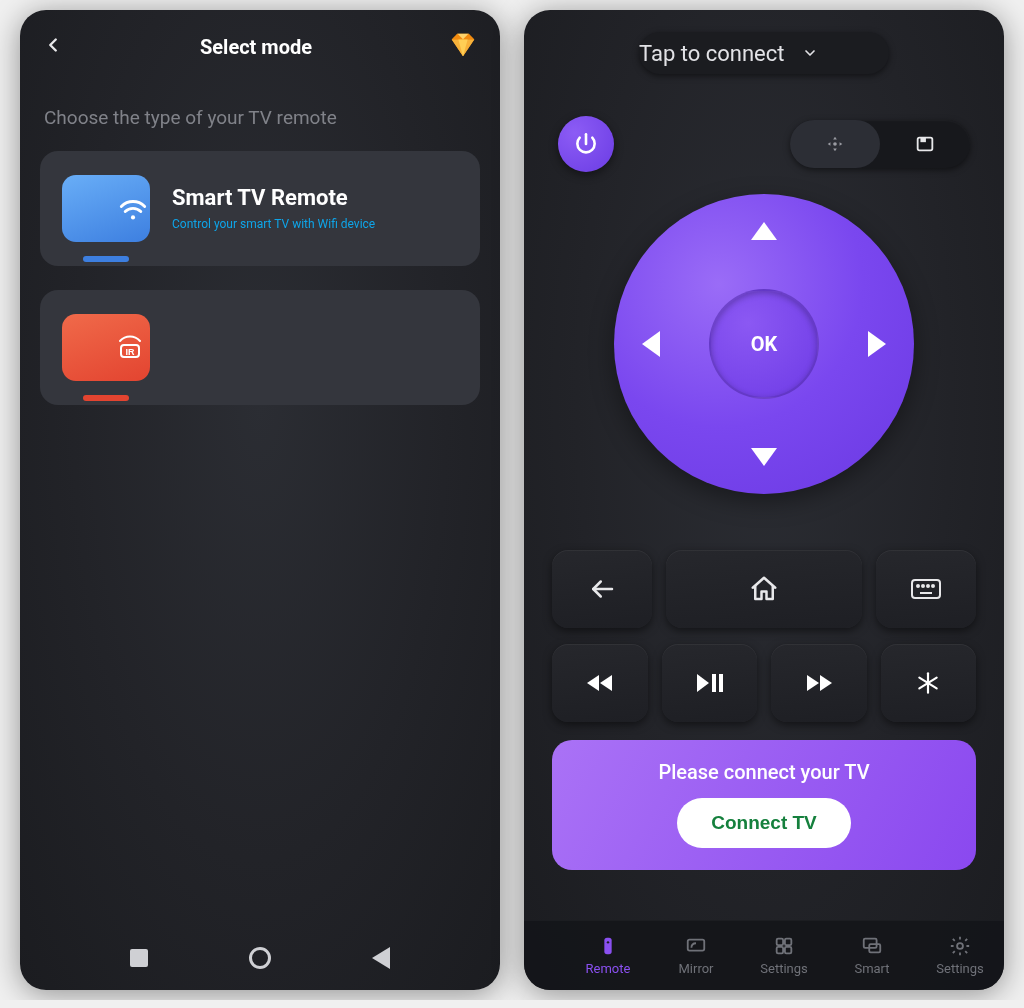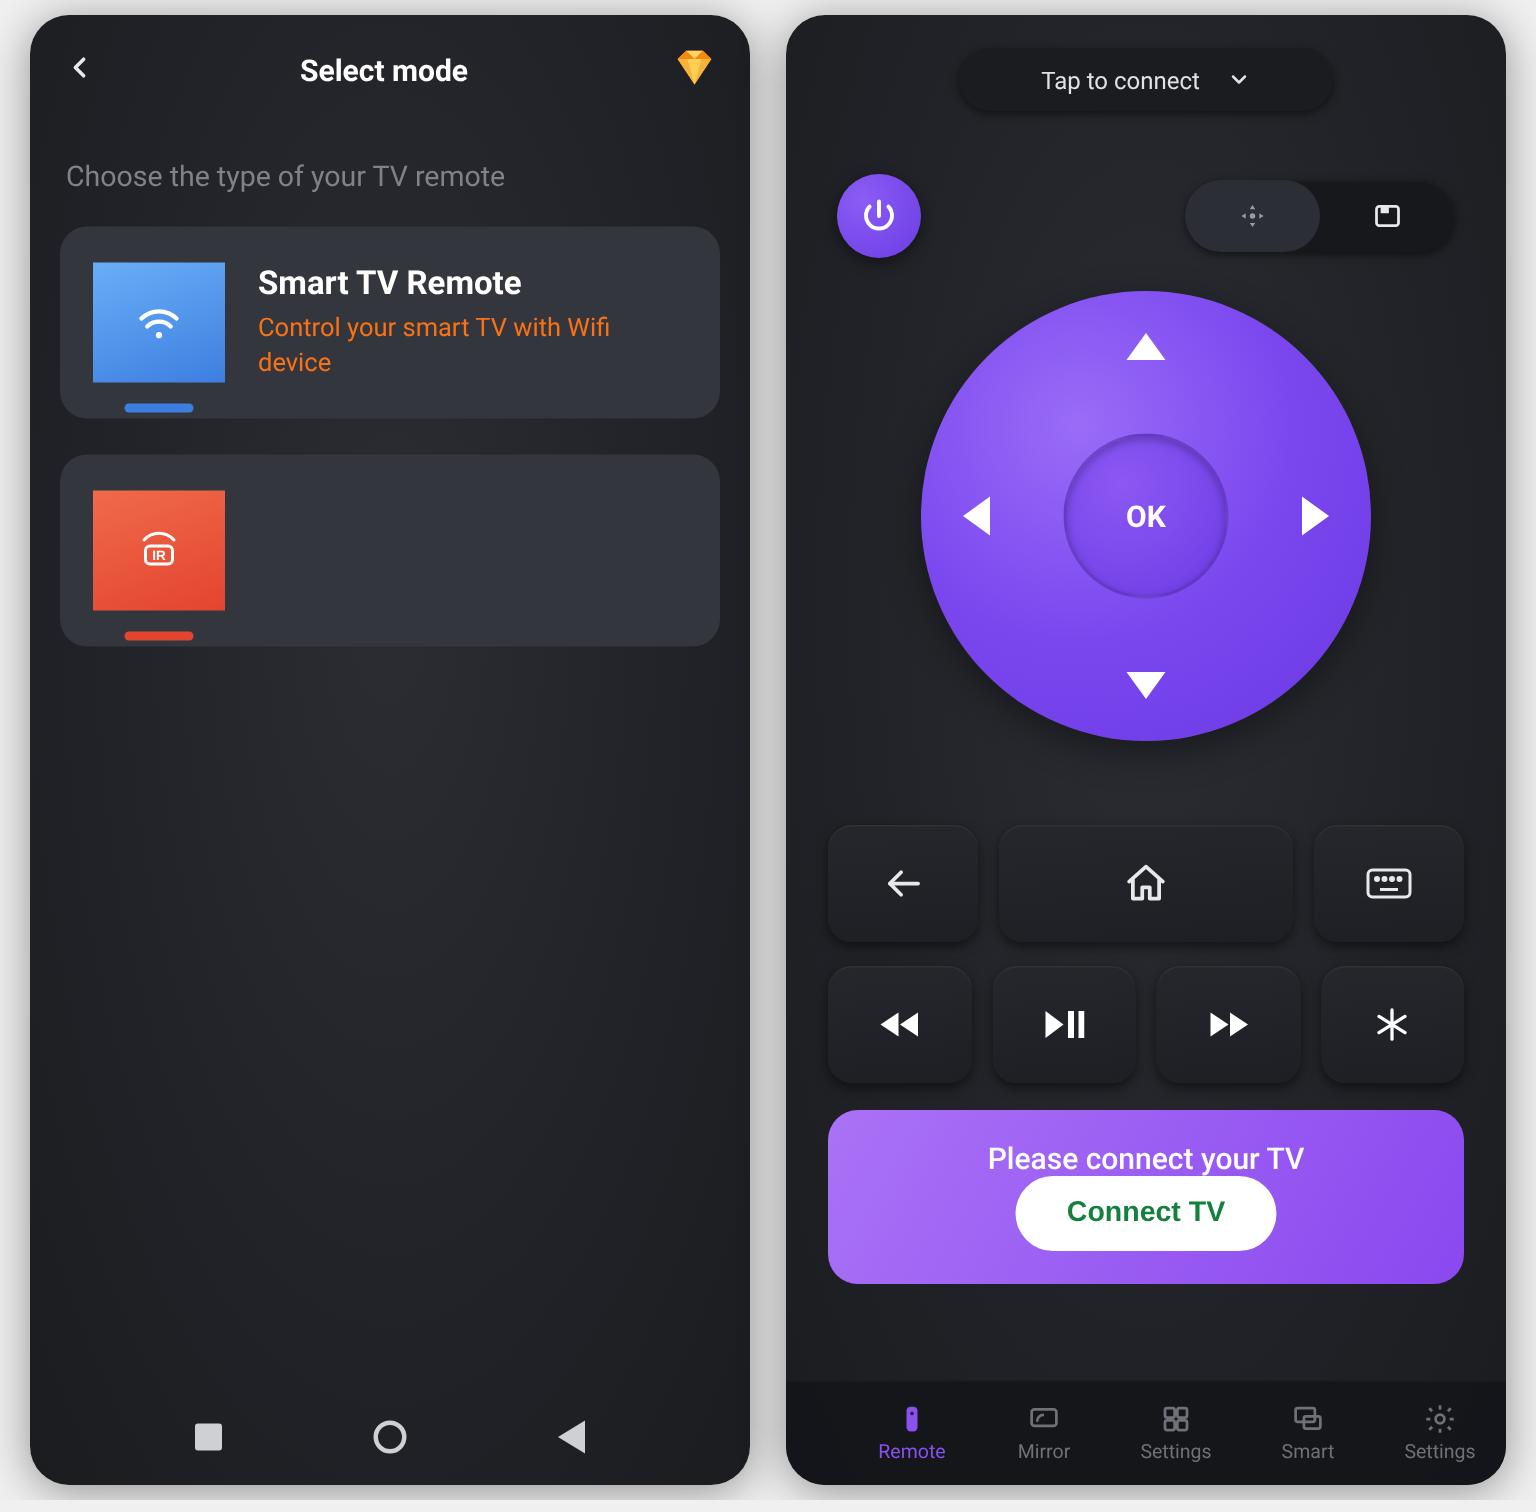--- a/index.html
+++ b/index.html
@@ -46,47 +46,47 @@
     margin: 8px 20px 16px 20px;
     background: #34363d;
     border-radius: 18px;
     display: flex;
     align-items: center;
     padding: 24px 22px;
     gap: 22px;
   }
   .tv-icon {
     width: 88px;
-    height: 80px;
-    border-radius: 0;
+    height: 67px;
+    border-radius: 14px;
     position: relative;
     flex-shrink: 0;
     display: flex;
     align-items: center;
-    justify-content: center;
+    justify-content: flex-end;
   }
   .tv-icon.blue { background: linear-gradient(160deg,#69aef7,#3d7fe0); }
   .tv-icon.red  { background: linear-gradient(160deg,#f06a4a,#e34430); }
   .tv-stand::after {
     content:"";
     position:absolute;
     bottom:-14px; left:50%; transform:translateX(-50%);
     width:10px; height:14px;
   }
   .tv-stand-base {
     position:absolute; bottom:-20px; left:50%; transform:translateX(-50%);
     width:46px; height:6px; border-radius:3px;
   }
   .tv-icon.blue .tv-stand-base{ background:#3d7fe0; }
   .tv-icon.red  .tv-stand-base{ background:#e34430; }
   .card-text h3 {
     color:#fff; font-size:22px; font-weight:700; margin-bottom:6px;
   }
   .card-text p {
-    color:#f97316; font-size:17px; line-height:1.35;
+    color:#0ea5e9; font-size:12px; line-height:1.35;
   }
   .spacer { flex:1; }
   .android-nav {
     height:64px;
     display:flex;
     align-items:center;
     justify-content:space-around;
     padding:0 60px;
   }
   .android-nav .sq { width:18px; height:18px; background:#cfd0d4; border-radius:2px; }
@@ -95,24 +95,23 @@
 
   
   .connect-pill {
     margin: 22px auto 0 auto;
     width: 250px;
     height: 42px;
     background: #1b1c20;
     border-radius: 21px;
     display:flex;
     align-items:center;
-    justify-content:center;
     gap:18px;
     color:#e2e2e6;
-    font-size:16px;
+    font-size:22px;
     box-shadow: 0 2px 6px rgba(0,0,0,.5);
   }
   .top-row {
     margin-top: 42px;
     padding: 0 34px;
     display:flex;
     align-items:center;
     justify-content:space-between;
   }
   .power-btn {
@@ -170,21 +169,21 @@
 
   .connect-banner {
     margin: 18px 28px 0 28px;
     background: linear-gradient(120deg,#aa72f6,#8a48ef);
     border-radius: 20px;
     padding: 20px 0 22px 0;
     text-align:center;
     position:relative;
     overflow:hidden;
   }
-  .connect-banner .msg { color:#fff; font-size:20px; font-weight:500; }
+  .connect-banner .msg { color:#fff; font-size:20px; font-weight:500; margin-bottom:14px;}
   .connect-btn {
     background:#fff; color:#15803d; font-weight:700; font-size:19px;
     border:none; padding: 14px 34px; border-radius:26px;
   }
 
   .bottom-nav {
     position:absolute; bottom:0; left:0; right:0;
     height: 70px;
     background: rgba(20,21,25,.9);
     display:flex;

